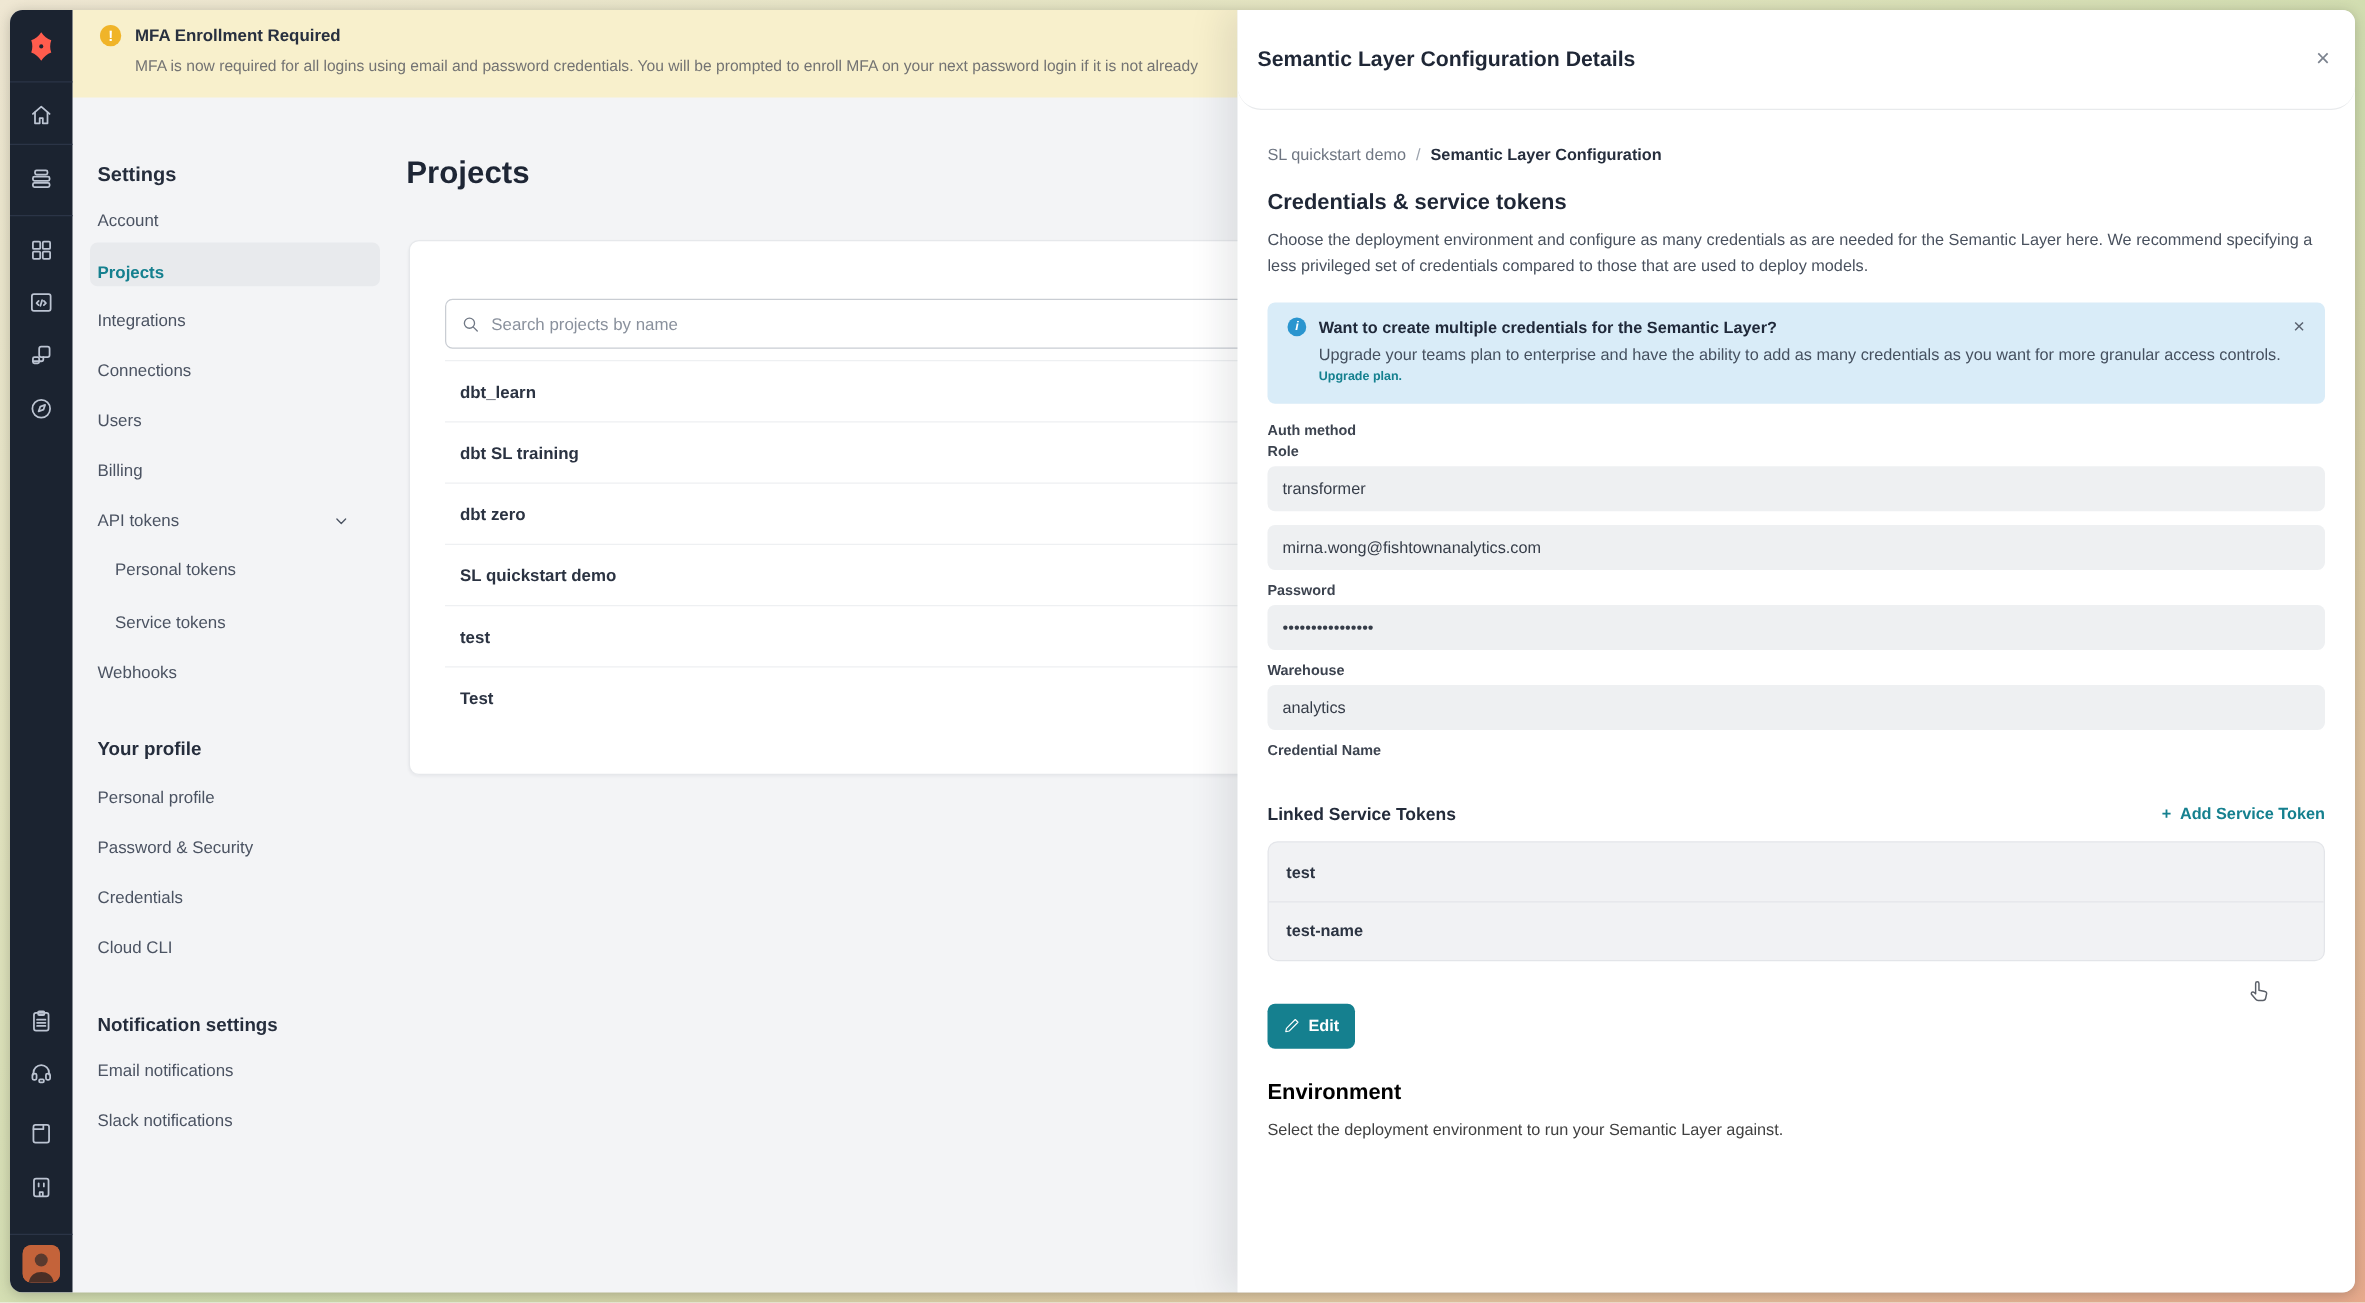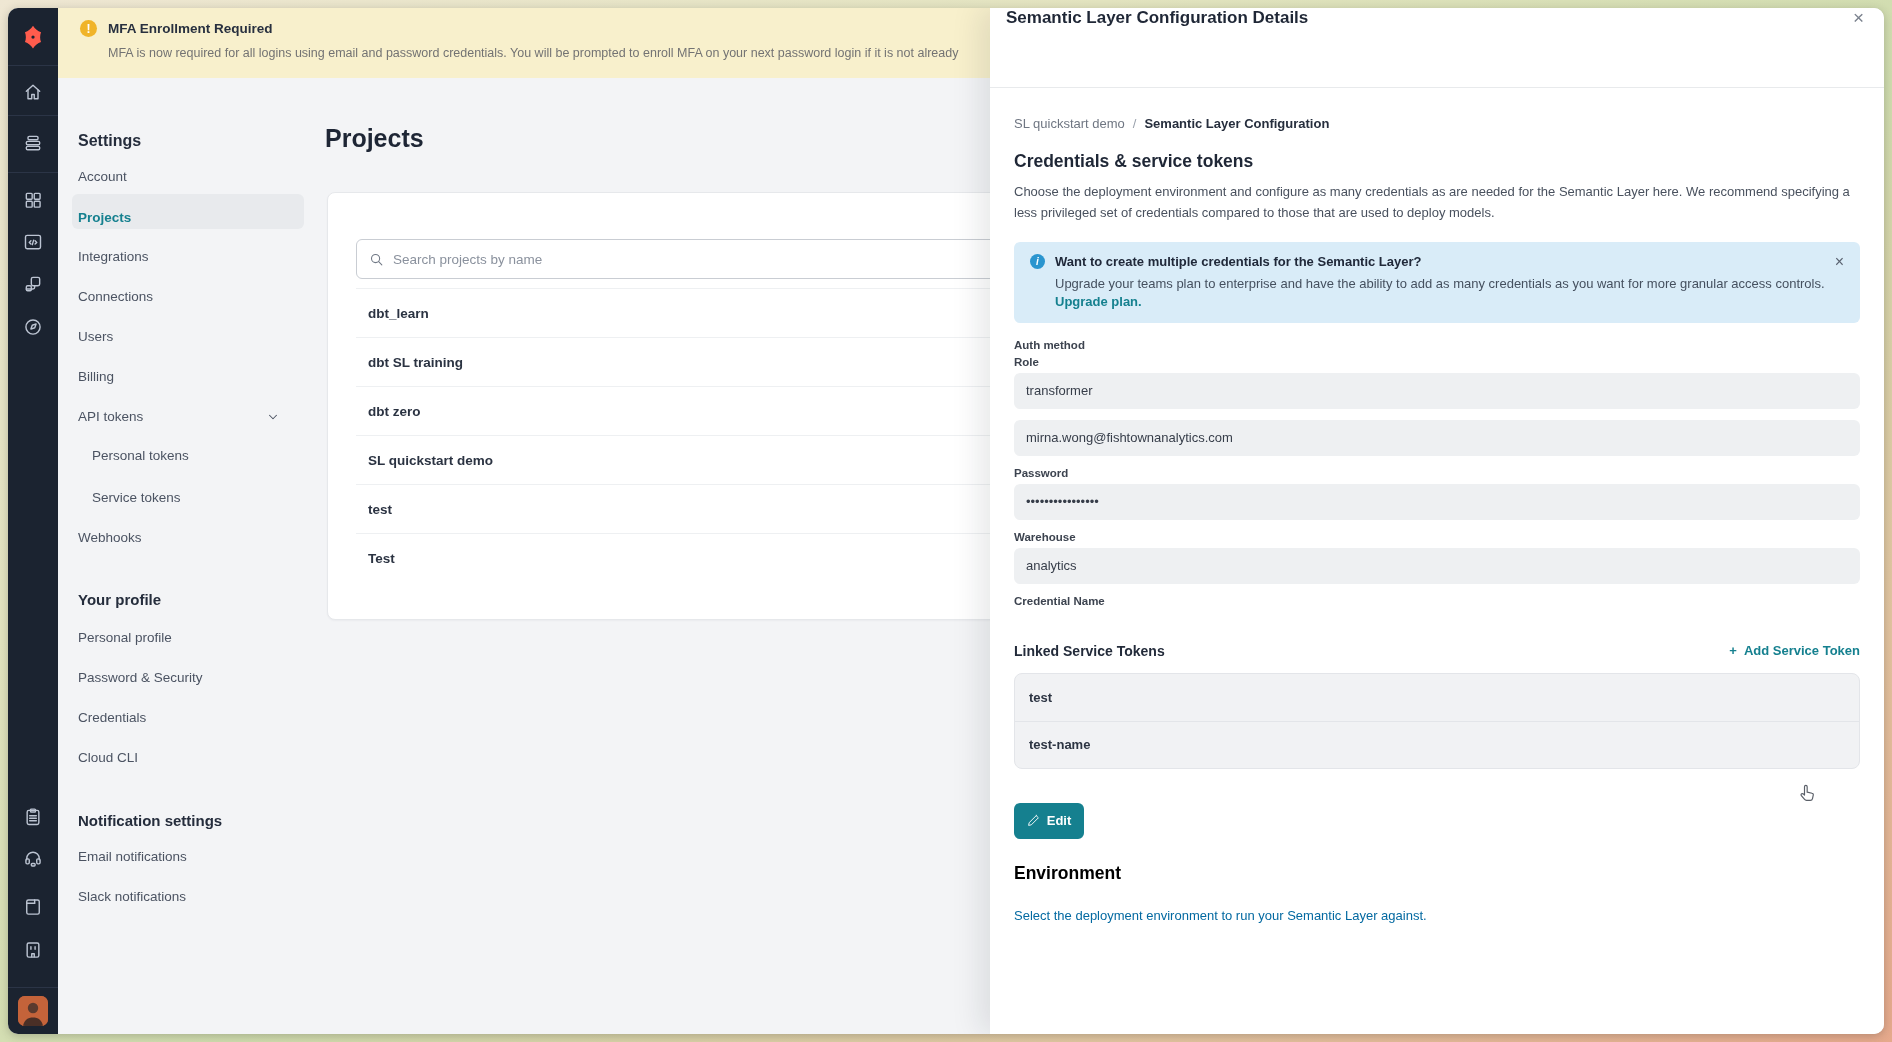--- a/index.html
+++ b/index.html
@@ -50,59 +50,59 @@
   .search svg { stroke:#707885; fill:none; stroke-width:1.7; stroke-linecap:round; }
   .search input { border:none; outline:none; font-family:inherit; font-size:13.5px; color:#333; margin-left:9px; width:560px; background:transparent; }
   .search input::placeholder { color:#8a919d; }
   .plist { position:absolute; left:28px; top:95px; width:662px; }
   .prow { height:49px; display:flex; align-items:center; padding-left:12px; border-top:1px solid #eef0f2;
           font-size:13.5px; font-weight:bold; color:#2b3342; cursor:pointer; }
 
   
   .drawer { position:absolute; left:982px; top:0; width:894px; height:1026px; background:#fff; z-index:10;
             box-shadow:-10px 0 28px rgba(20,25,40,.10); overflow:hidden; }
-  .d-head { height:80px; display:flex; align-items:flex-start; padding:0 20px 0 16px; border-bottom:1px solid #e8eaec; }
+  .d-head { height:80px; display:flex; align-items:center; padding:0 20px 0 16px; border-bottom:1px solid #e8eaec;border-radius:19px; }
   .d-title { font-size:17px; font-weight:bold; color:#1f2736; flex:1; }
   .x-btn { font-size:19px; color:#7b828e; cursor:pointer; line-height:1; }
   .d-body { padding:0 24px; }
 
   .bc { margin-top:28px; font-size:13px; display:flex; gap:8px; align-items:center; }
   .bc-a { color:#6f7682; cursor:pointer; }
   .bc-sep { color:#9aa1ac; }
   .bc-b { color:#262e3d; font-weight:bold; }
   .h2 { margin-top:20px; font-size:17.5px; font-weight:bold; color:#1f2736; }
   .desc { margin-top:10px; font-size:13px; line-height:1.6; color:#49515e; max-width:842px; }
 
   .alert { margin-top:18px; background:#d9ecf8; border-radius:6px; padding:12px 14px 12px 16px; position:relative; }
   .alert-title-row { display:flex; align-items:center; }
   .info-ic { width:15px; height:15px; border-radius:50%; background:#2a95cf; color:#fff; font-size:10px; font-weight:bold;
              font-style:italic; display:flex; align-items:center; justify-content:center; margin-right:10px; flex:0 0 15px; }
   .alert-title { font-size:13px; font-weight:bold; color:#20293a; }
   .alert-x { position:absolute; right:16px; top:12px; font-size:16px; color:#5a6270; cursor:pointer; line-height:1; }
   .alert-body { margin-top:6px; margin-left:25px; font-size:13px; color:#45505f; line-height:18px; }
-  .alert-link { margin-left:25px; font-size:13px; color:#15808f; font-weight:bold; cursor:pointer; line-height:18px; }
+  .alert-link { margin-left:25px; font-size:10px; color:#15808f; font-weight:bold; cursor:pointer; line-height:18px; }
 
   .fields { margin-top:16px; }
   .f-label { font-size:11.5px; font-weight:bold; color:#3c434f; margin-bottom:5px; }
   .f-input { height:36px; background:#eef0f2; border-radius:6px; display:flex; align-items:center; padding-left:12px;
              font-size:13px; color:#363d49; margin-bottom:11px; }
 
   .tok-head { margin-top:36px; display:flex; align-items:center; justify-content:space-between; }
   .tok-title { font-size:14px; font-weight:bold; color:#232b3a; }
   .add-link { font-size:13px; font-weight:bold; color:#15808f; cursor:pointer; display:flex; gap:7px; align-items:center; }
   .tok-box { margin-top:14px; background:#f1f2f4; border:1px solid #e3e5e9; border-radius:8px; overflow:hidden; }
   .tok-row { height:47px; display:flex; align-items:center; padding-left:14px; font-size:13px; font-weight:bold; color:#2c3442; }
   .tok-row + .tok-row { border-top:1px solid #e3e5e9; }
 
   .edit-btn { margin-top:34px; height:36px; width:70px; background:#15808f; border:none; border-radius:6px; color:#fff;
               font-family:inherit; font-size:13px; font-weight:bold; display:flex; align-items:center; justify-content:center;
               gap:7px; cursor:pointer; }
   .edit-btn svg { stroke:#fff; fill:none; stroke-width:1.7; stroke-linecap:round; stroke-linejoin:round; }
   .env-h { margin-top:24px; font-size:17.5px; font-weight:bold; color:#000000; }
-  .env-d { margin-top:24px; font-size:13px; color:#0369a1; }
+  .env-d { margin-top:12px; font-size:13px; color:#404040; }
 
   .cursor { position:absolute; left:1797px; top:782px; z-index:20; pointer-events:none; }
 </style>
 </head>
 <body>
 
 <div id="window">
 
   <div class="rail">
     <div class="logo-box">

